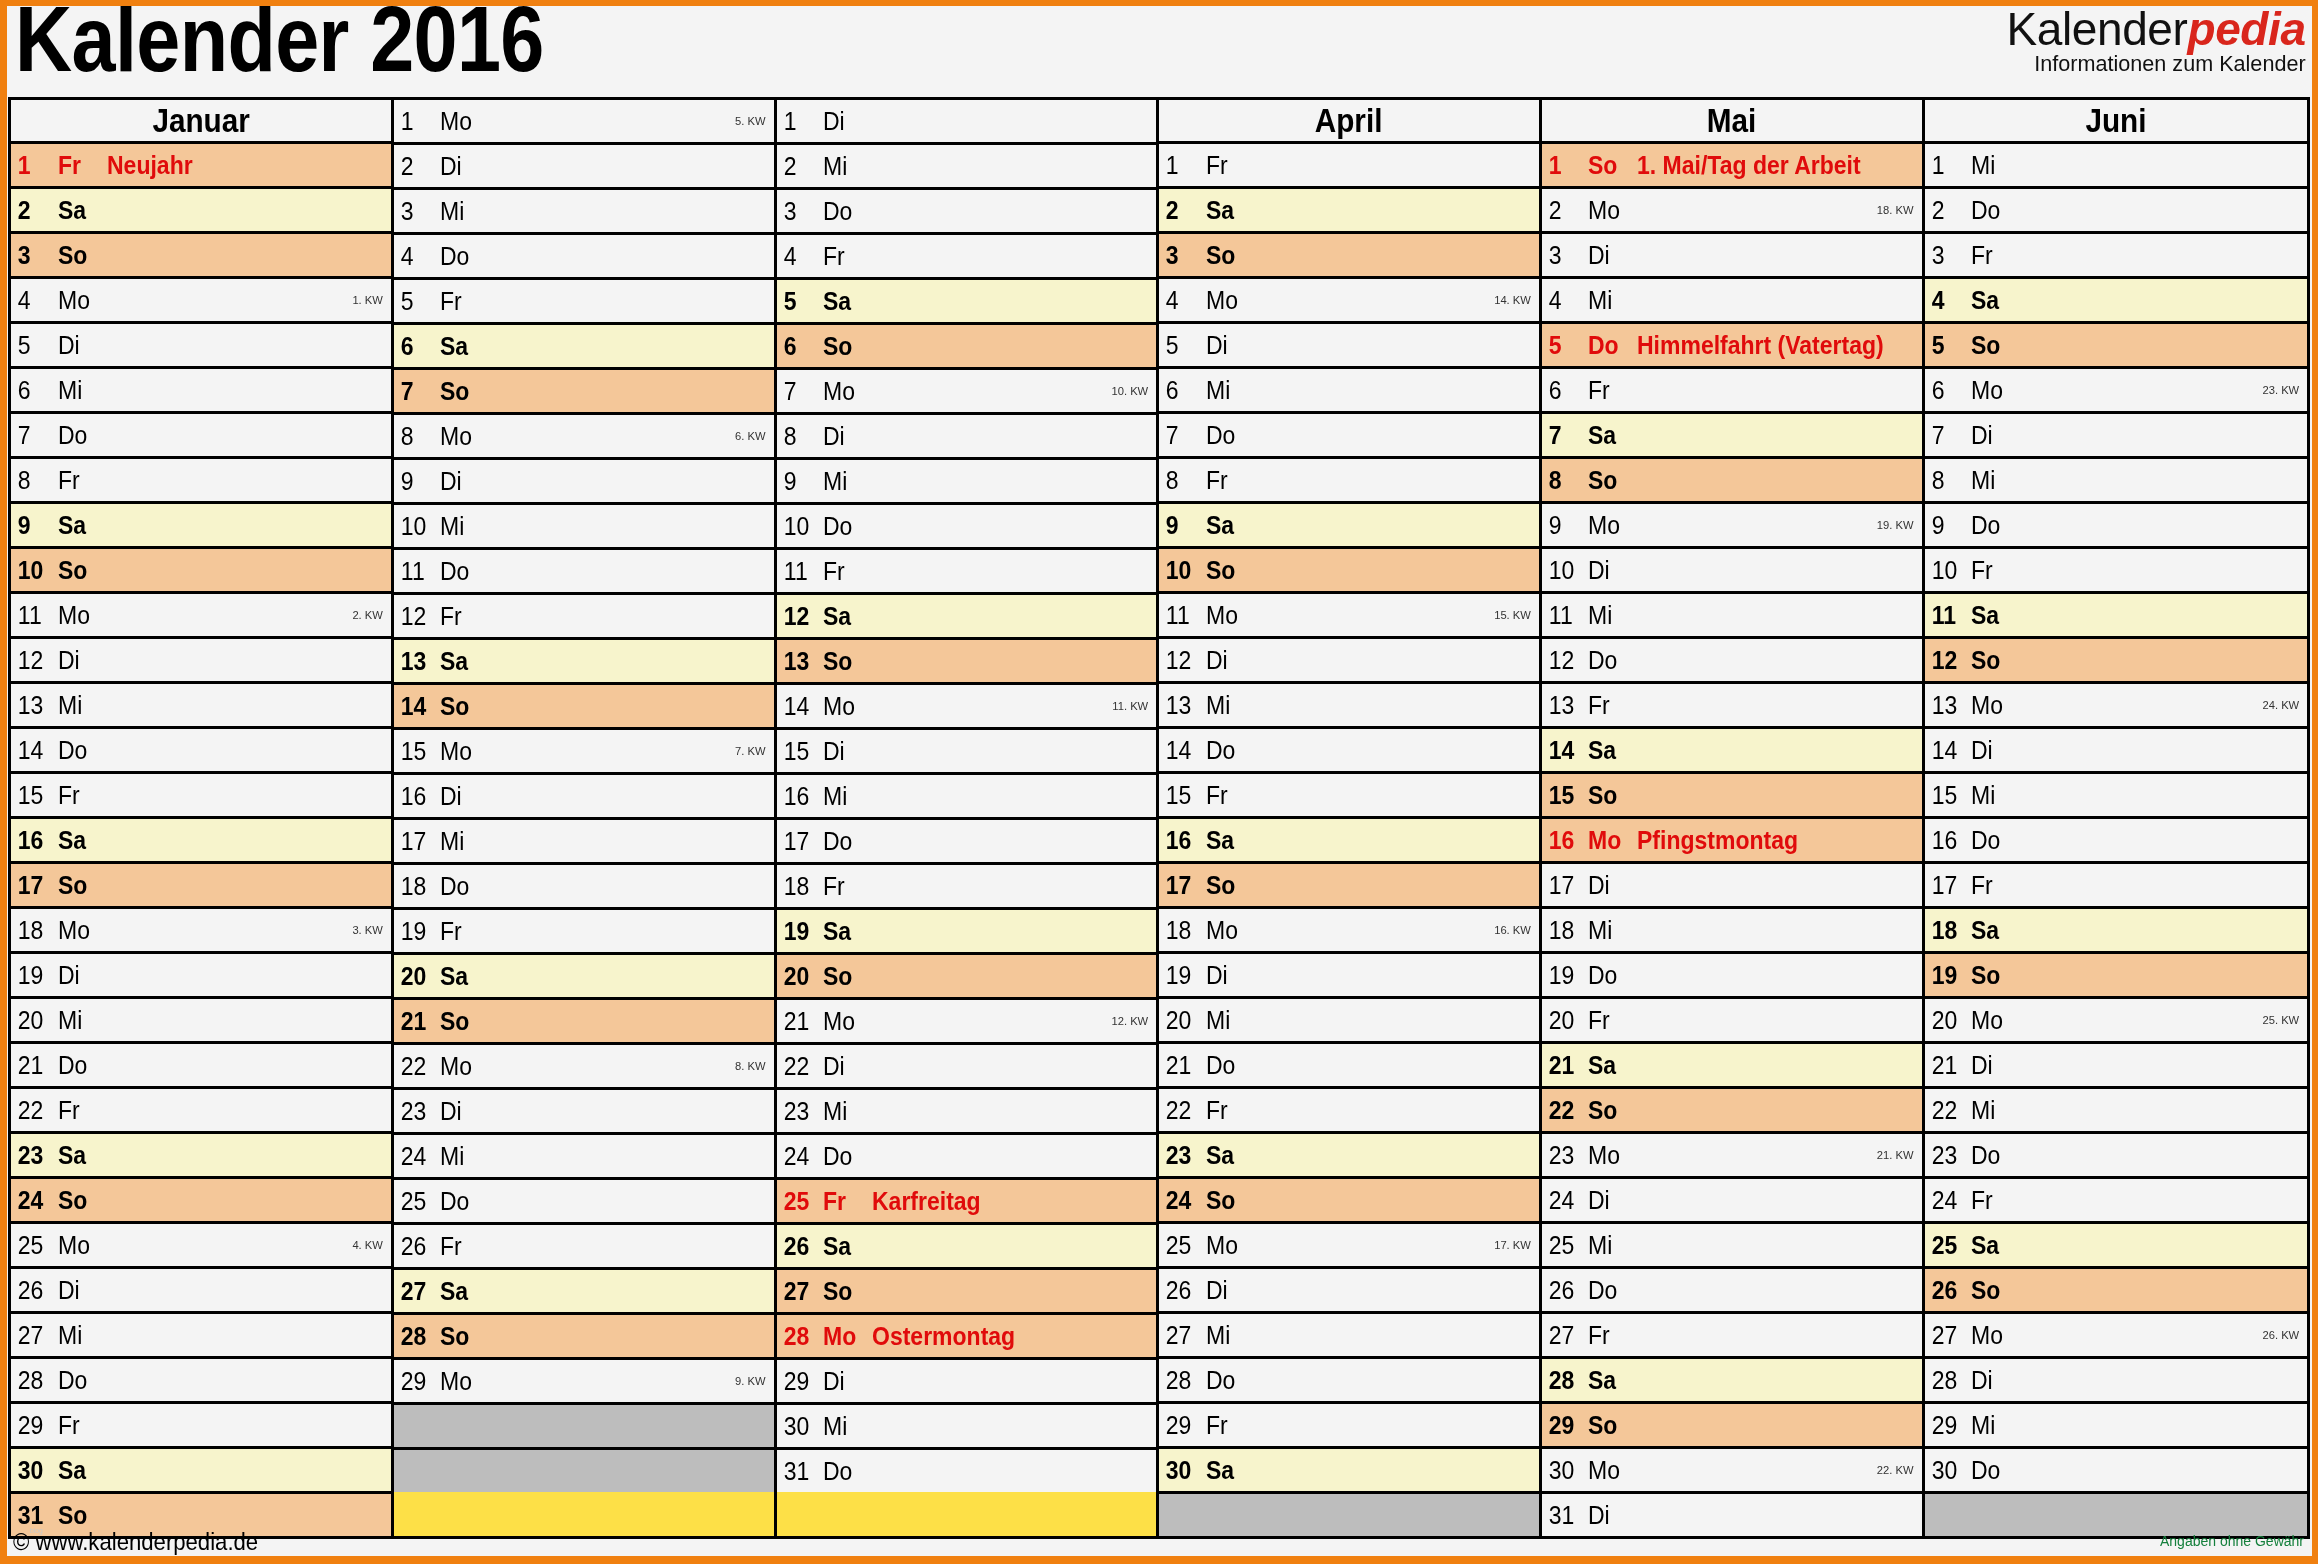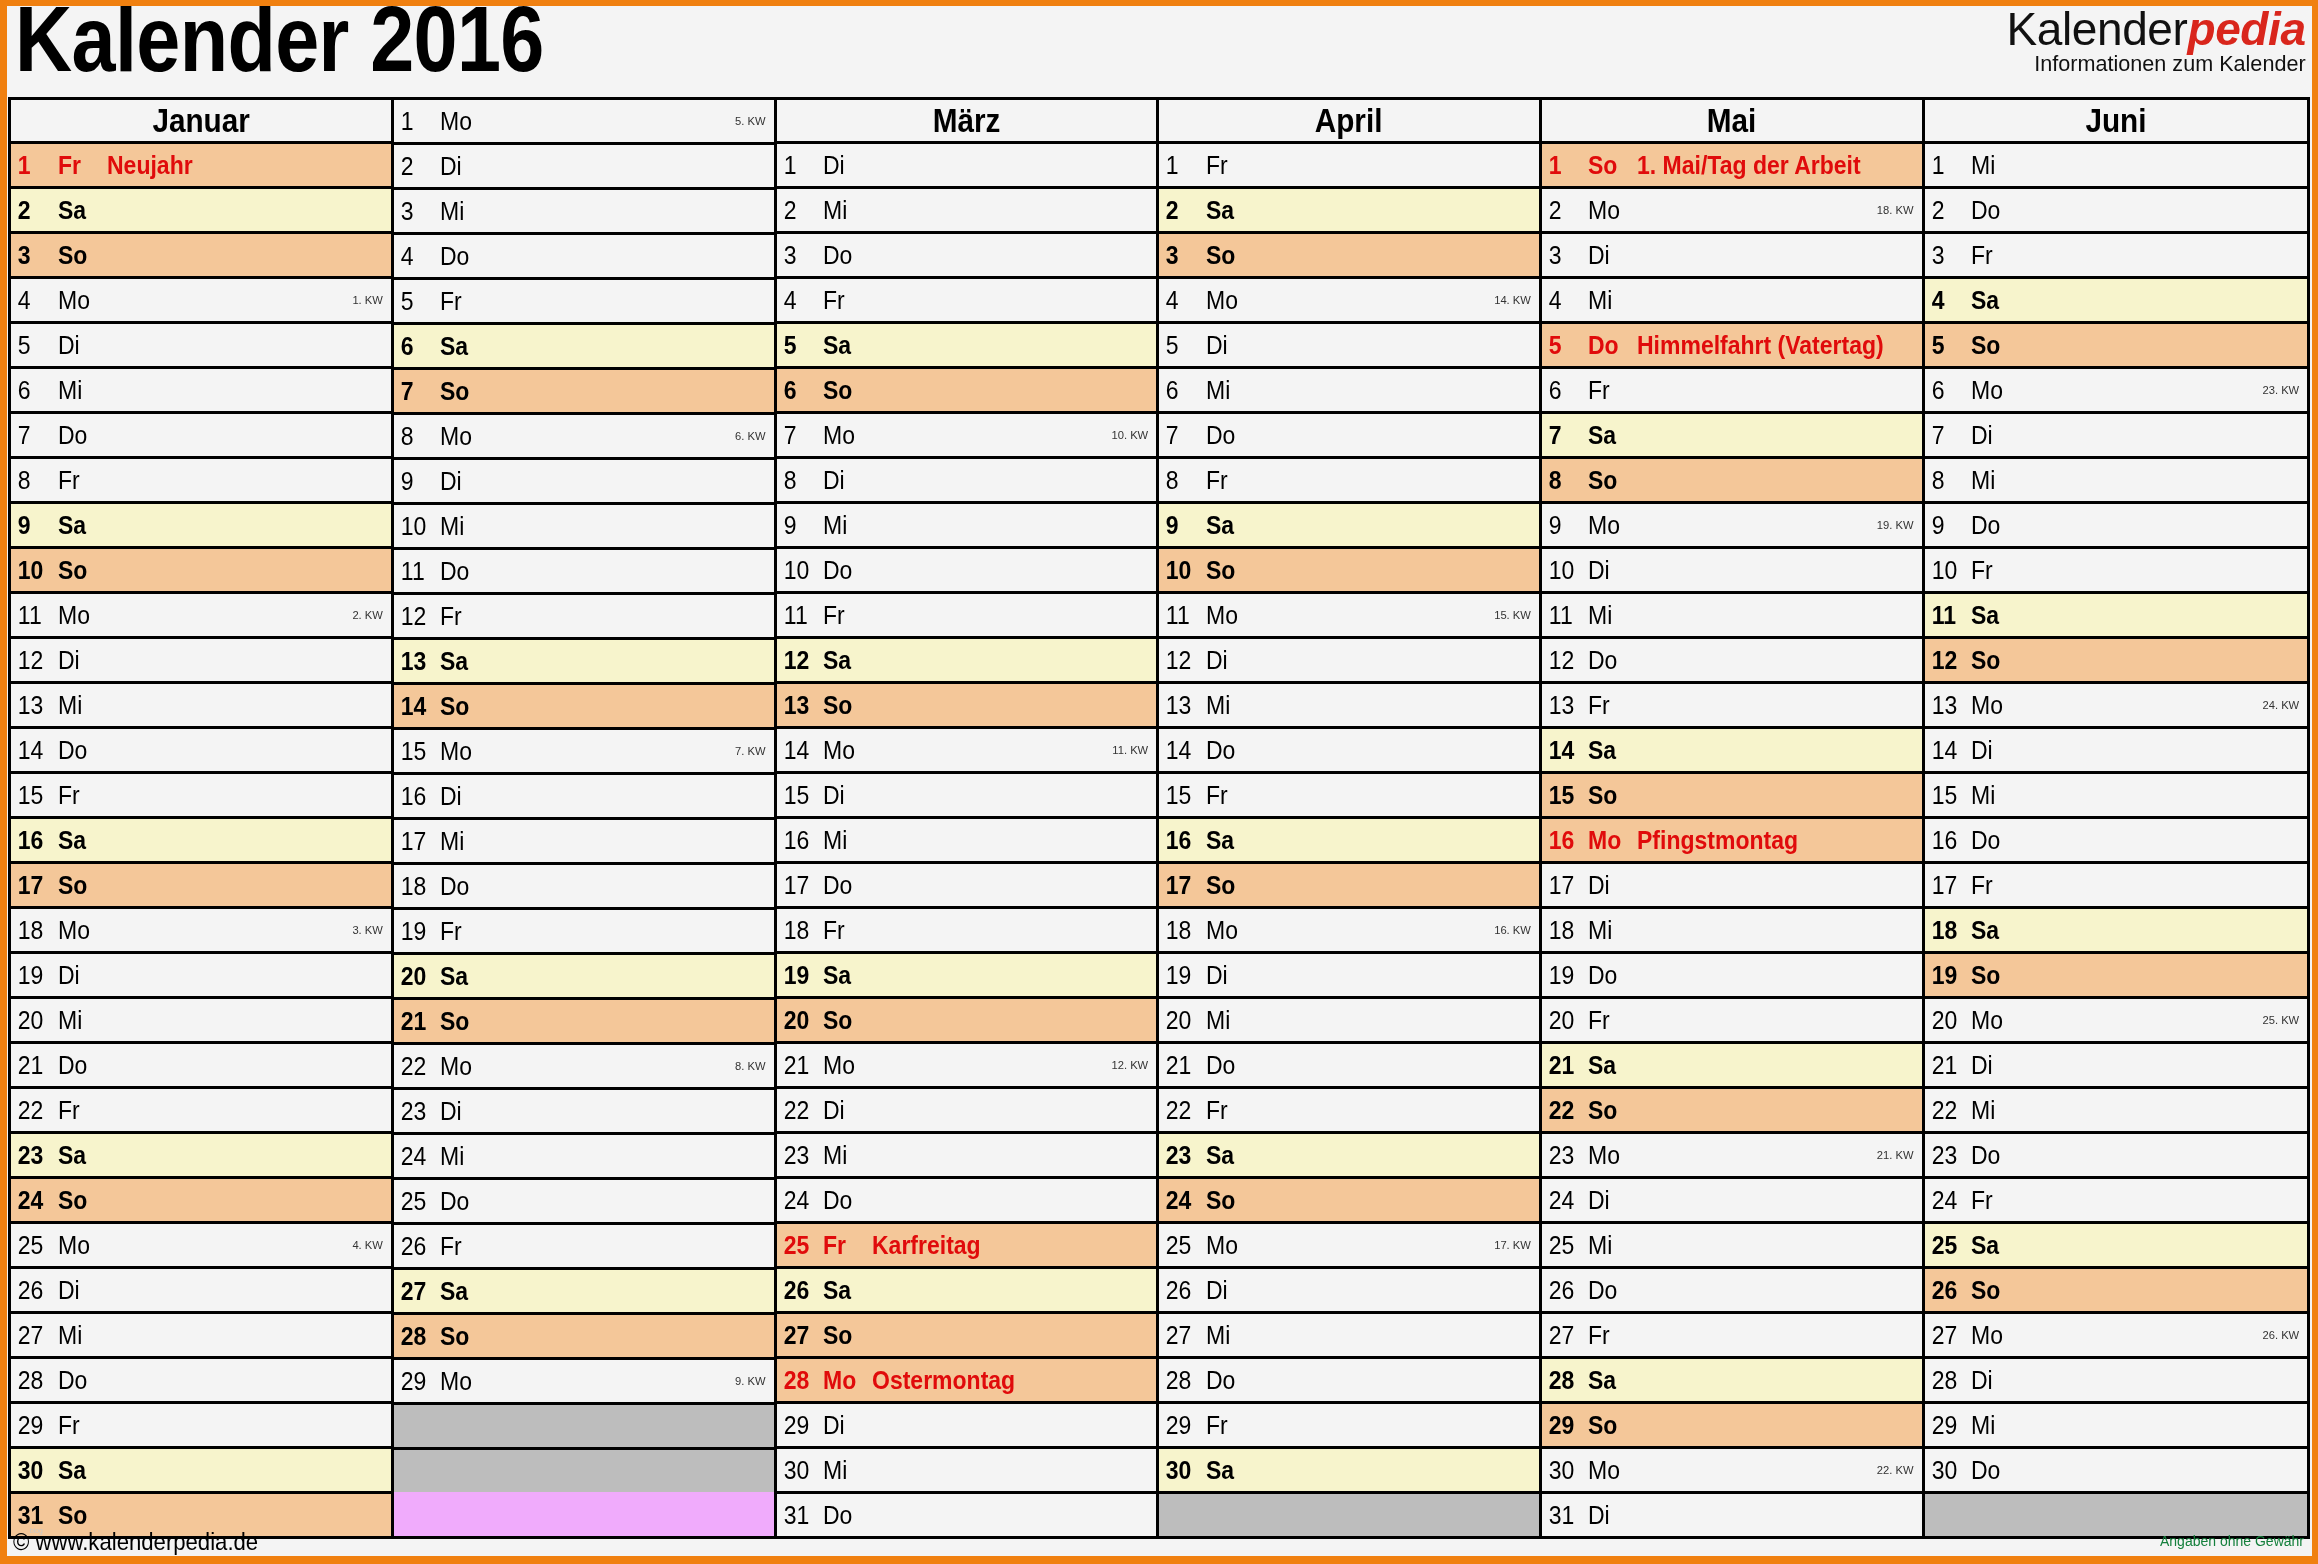--- a/index.html
+++ b/index.html
@@ -34,21 +34,21 @@
   }
   .logo-accent { color: #d9261c; font-weight: bold; font-style: italic; text-align: center; }
   .logo-sub { font-size: 21.6px; line-height: 22.3px; color: #111; white-space: nowrap; }
 
   .grid {
     position: absolute; left: 8.2px; top: 97px;
     width: 2302px;
     display: grid;
     grid-template-columns: repeat(6, 1fr);
     border: 3px solid #000; box-sizing: border-box;
-    background: #f0abfc;
+    background: #fde047;
     gap: 0;
   }
   .col { display: flex; flex-direction: column; border-right: 3px solid #000; }
   .col:last-child { border-right: none; }
   .month-head {
     height: 41px; line-height: 41px; text-align: center;
     font-weight: bold; font-size: 33px; background: #f4f4f4;
     border-bottom: 3px solid #000; box-sizing: content-box;
   }
   .month-head span { display: inline-block; transform: scaleX(0.9); }
@@ -354,21 +354,20 @@
       </div>
       <div class="cell wk">
         <span class="day">29</span>
         <span class="wd">Mo</span>
         <span class="kw">9. KW</span>
       </div>
       <div class="cell empty"></div>
       <div class="cell empty"></div>
     </div>
     <div class="col">
-      <div class="month-head"><span>März</span></div>
       <div class="cell wk">
         <span class="day">1</span>
         <span class="wd">Di</span>
       </div>
       <div class="cell wk">
         <span class="day">2</span>
         <span class="wd">Mi</span>
       </div>
       <div class="cell wk">
         <span class="day">3</span>

